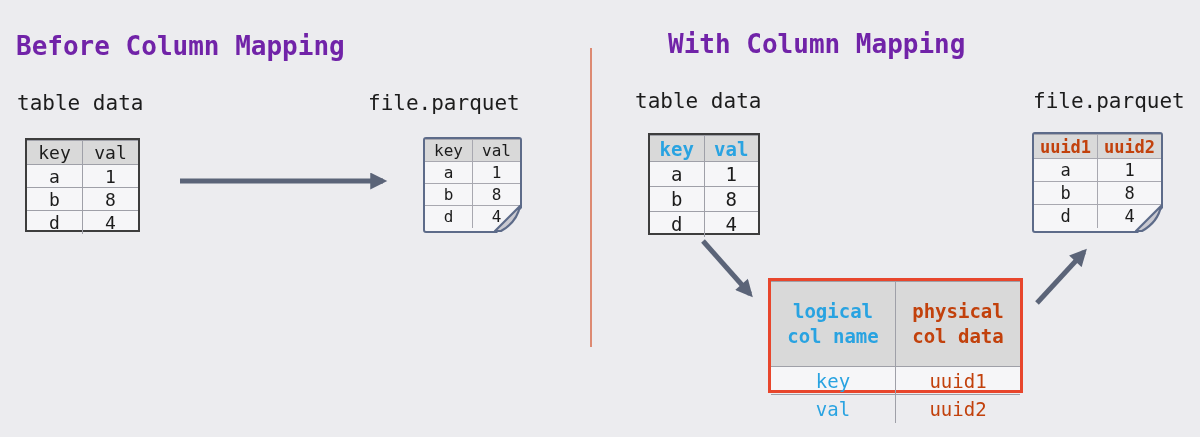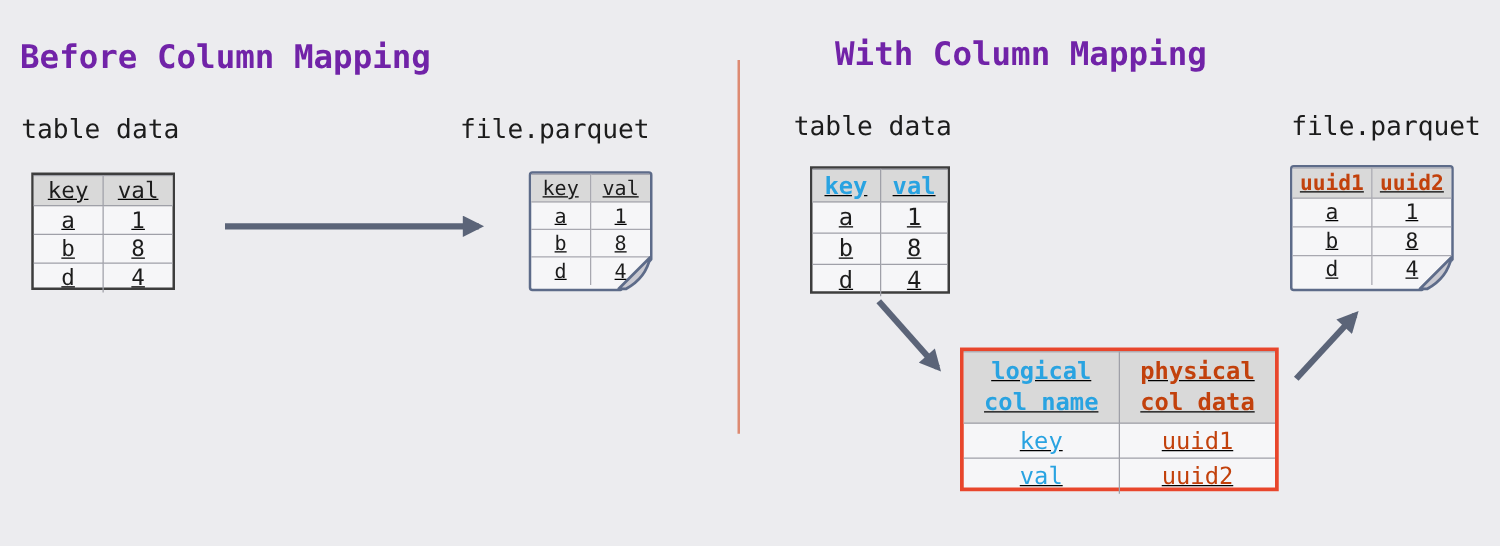--- a/index.html
+++ b/index.html
@@ -20,21 +20,21 @@
     position:absolute;
     font-size:21px; color:#1c1c1c; white-space:nowrap;
   }
   .divider {
     position:absolute; left:590px; top:48px;
     width:2px; height:299px; background:#dd8a72;
   }
   .arrows { position:absolute; inset:0; pointer-events:none; }
 
   
-  table { width:100%; border-collapse:collapse; table-layout:fixed;text-decoration:underline; }
+  table { width:100%; border-collapse:collapse; table-layout:fixed; }
   th, td { text-align:center; padding:0; color:#1c1c1c; }
   th { background:#d9d9d9; font-weight:normal; }
   .tbl th, .tbl td, .file th, .file td, .map th, .map td { border:1px solid #9fa0a8; }
   tr > *:first-child { border-left:none; }
   tr > *:last-child  { border-right:none; }
   thead th { border-top:none; }
   tbody tr:last-child td { border-bottom:none; }
 
   
   .tbl { position:absolute; background:#f6f6f8; border:2px solid #3d3d3d; }
@@ -50,21 +50,21 @@
   }
   .file th { font-size:16px; height:22px; }
   .file td { font-size:16px; height:22px; }
   .file.big th { font-weight:bold; font-size:17px; height:24px; }
   .file.big td { font-size:17px; height:23px; }
   .file th, .file td { border-color:#a8a8b0; }
   .fold { position:absolute; right:-3px; bottom:-3px; width:40px; height:40px; }
 
   
   .map { position:absolute; background:#f6f6f8; border:3px solid #e8462c; }
-  .map th { font-size:19px; font-weight:bold; height:52px; line-height:25px; padding:3px 2px;margin-left:32px; }
+  .map th { font-size:19px; font-weight:bold; height:52px; line-height:25px; padding:17px 2px;margin-left:32px; }
   .map td { font-size:19px; height:28px; }
 
   .c-blue  { color:#29a3e1; }
   .c-green { color:#c2410c; }
 </style>
 </head>
 <body>
 
 <div class="stage">
 

